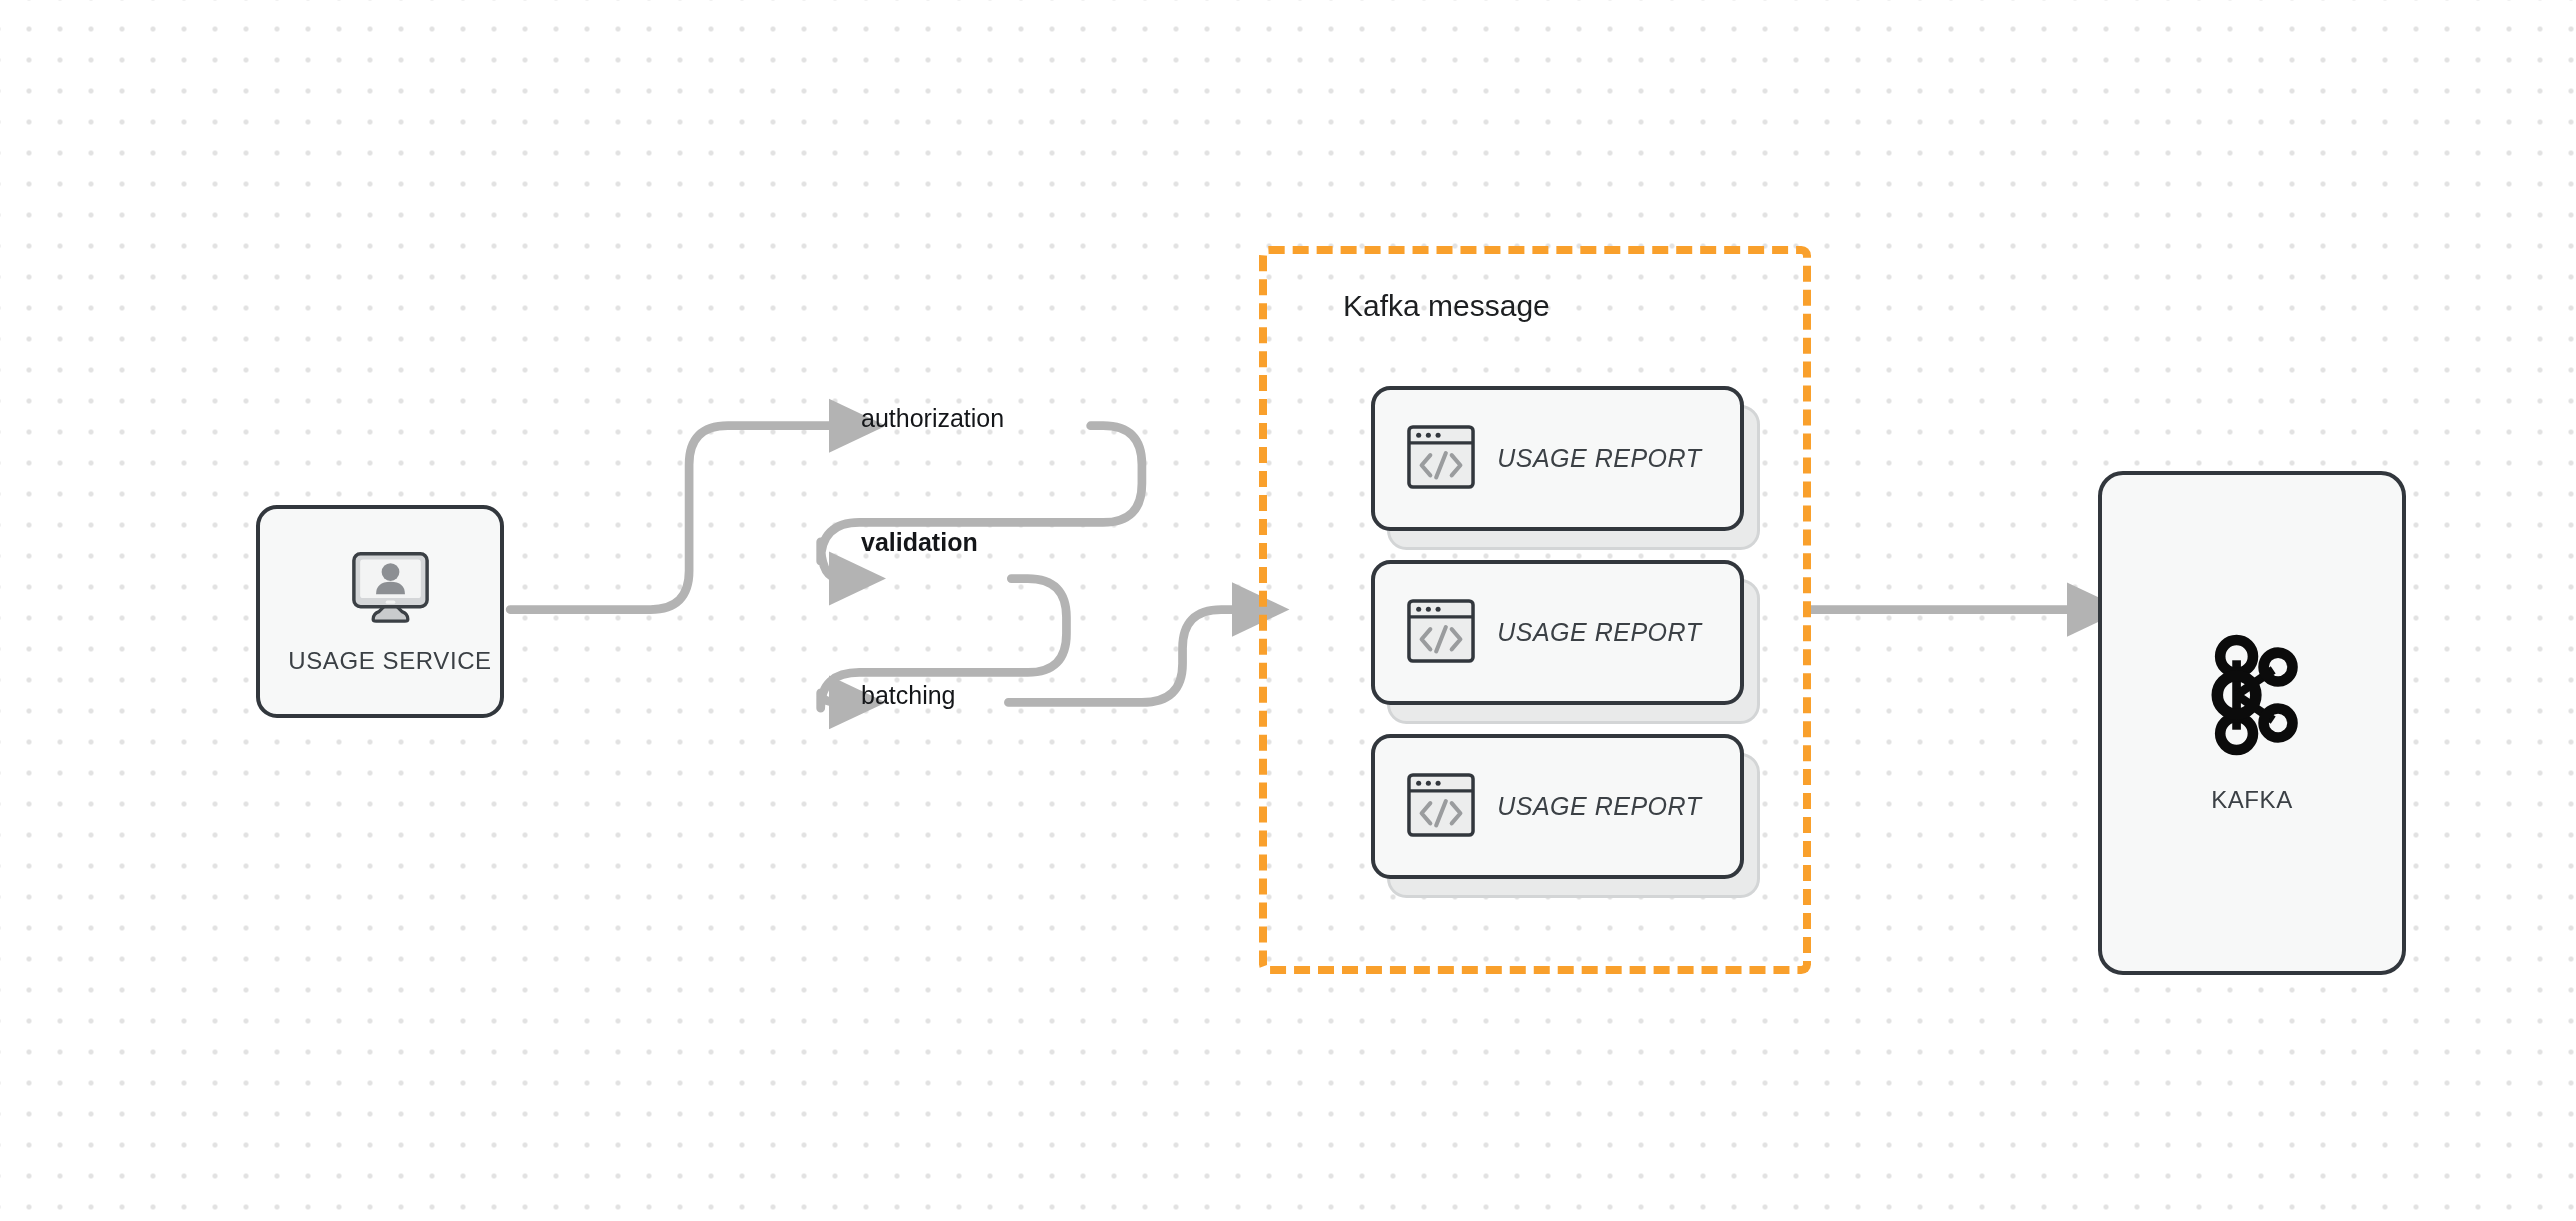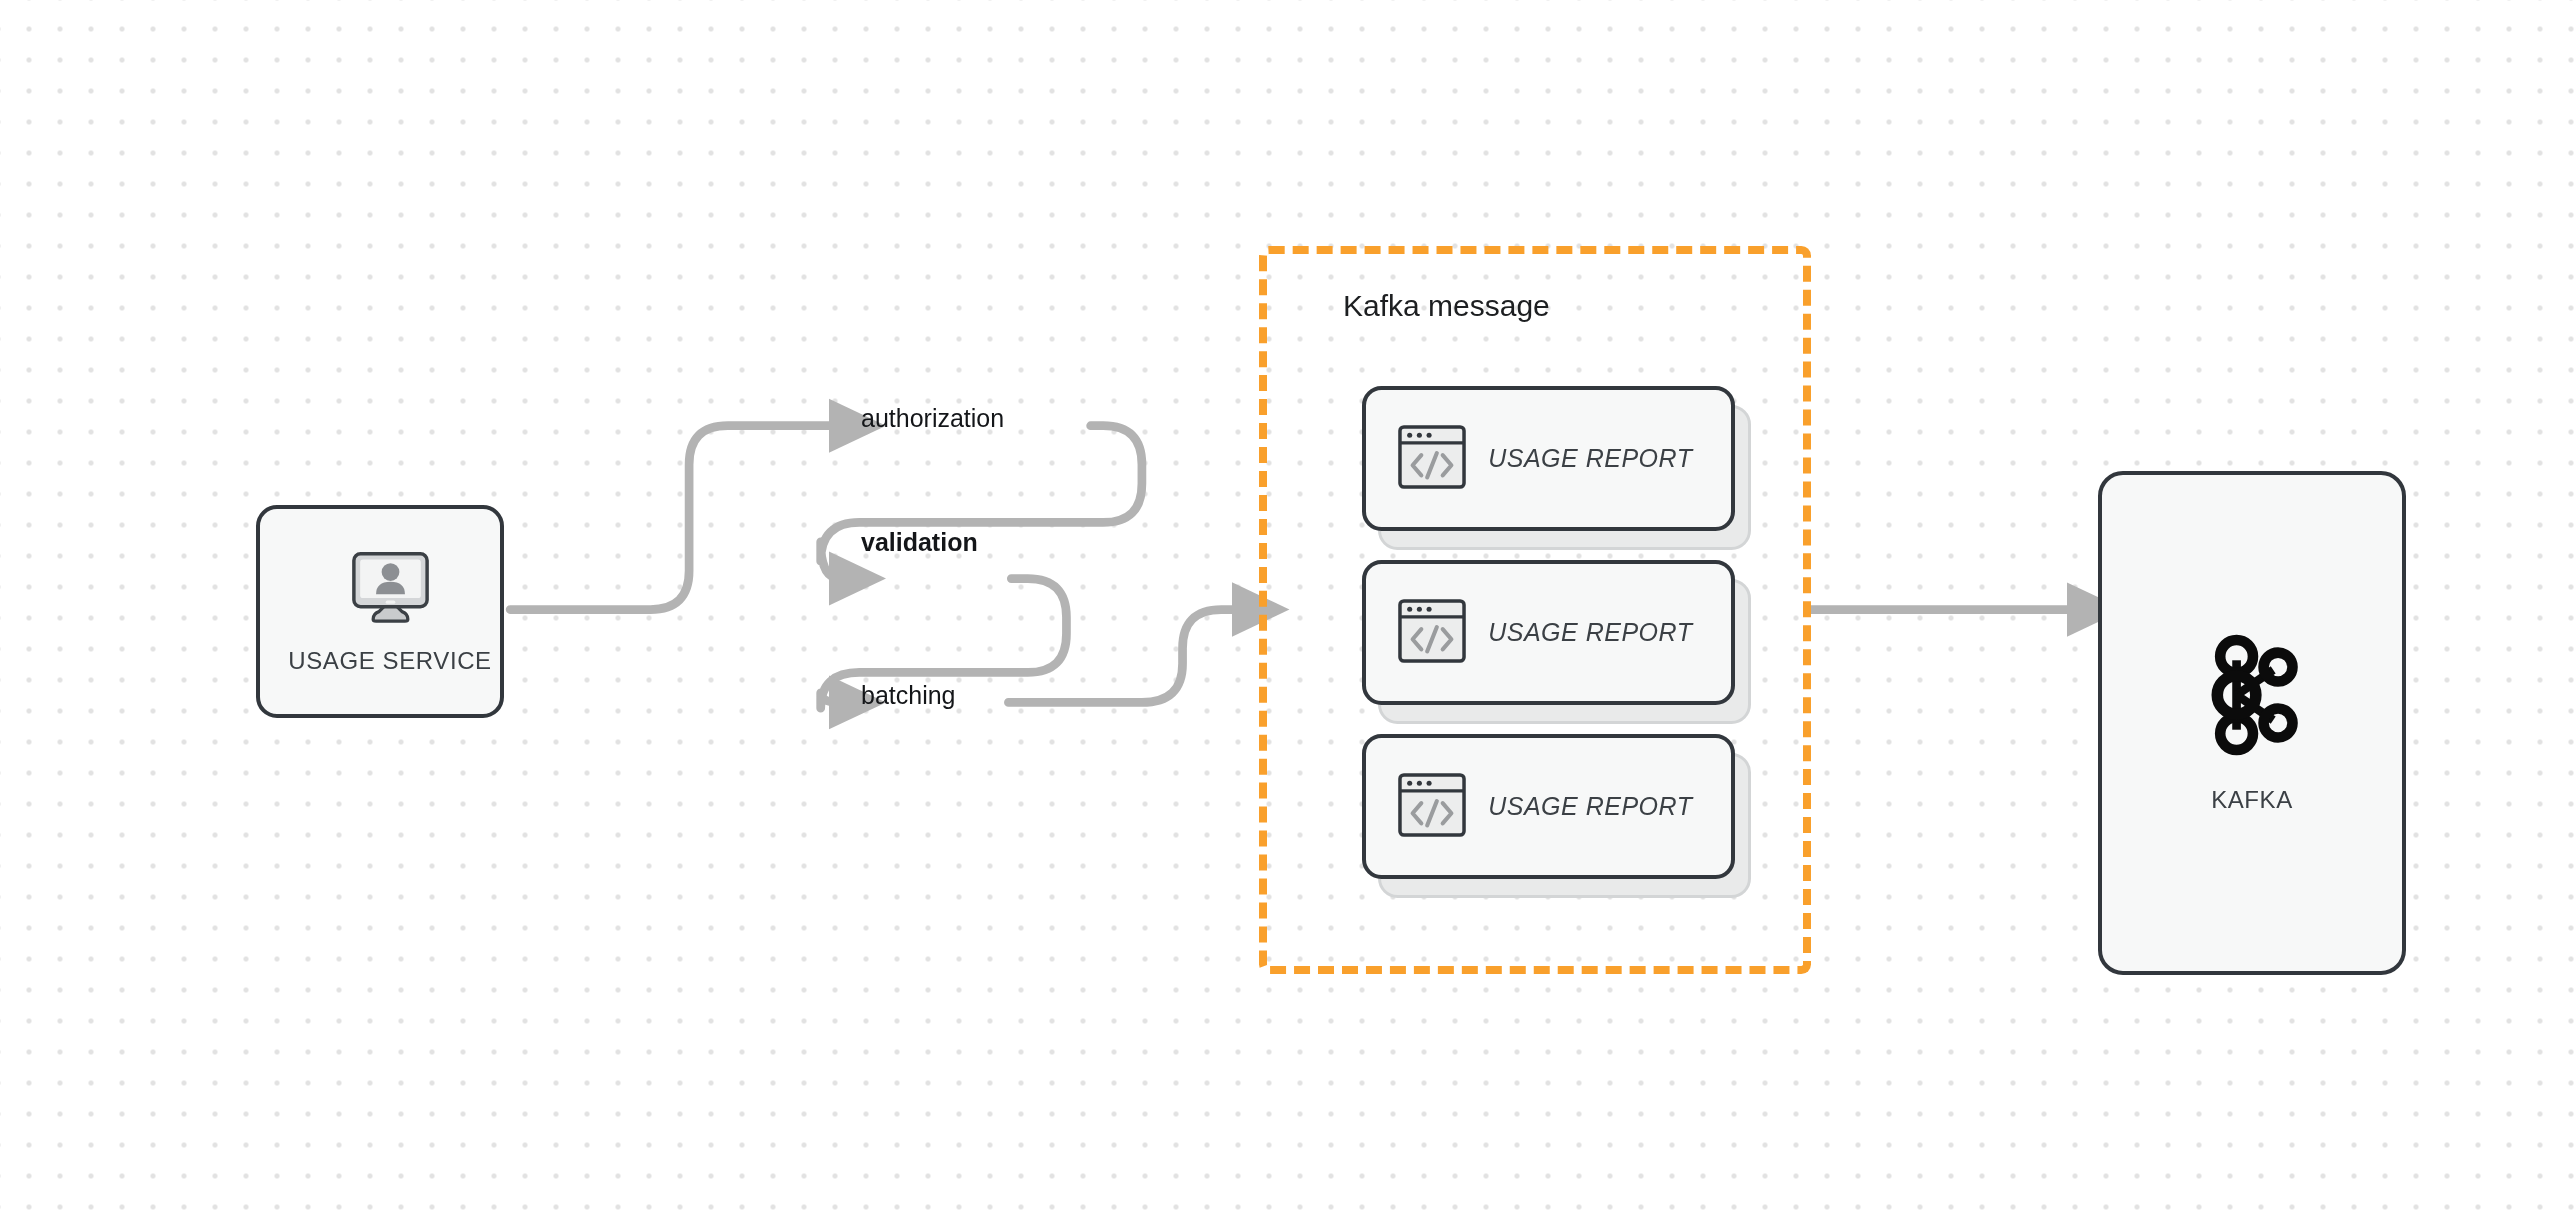--- a/index.html
+++ b/index.html
@@ -97,21 +97,21 @@
     top: 35px;
     font-size: 30px;
     color: #1d1f21;
     white-space: nowrap;
     margin-left: 24px;
   }
 
   
   .report-card-wrap {
     position: absolute;
-    left: 95px;
+    left: 104px;
     width: 373px;
     height: 145px;
     border-radius: 26px;
   }
   .report-card-shadow {
     position: absolute;
     left: 15.5px;
     top: 19.4px;
     width: 373px;
     height: 145px;

